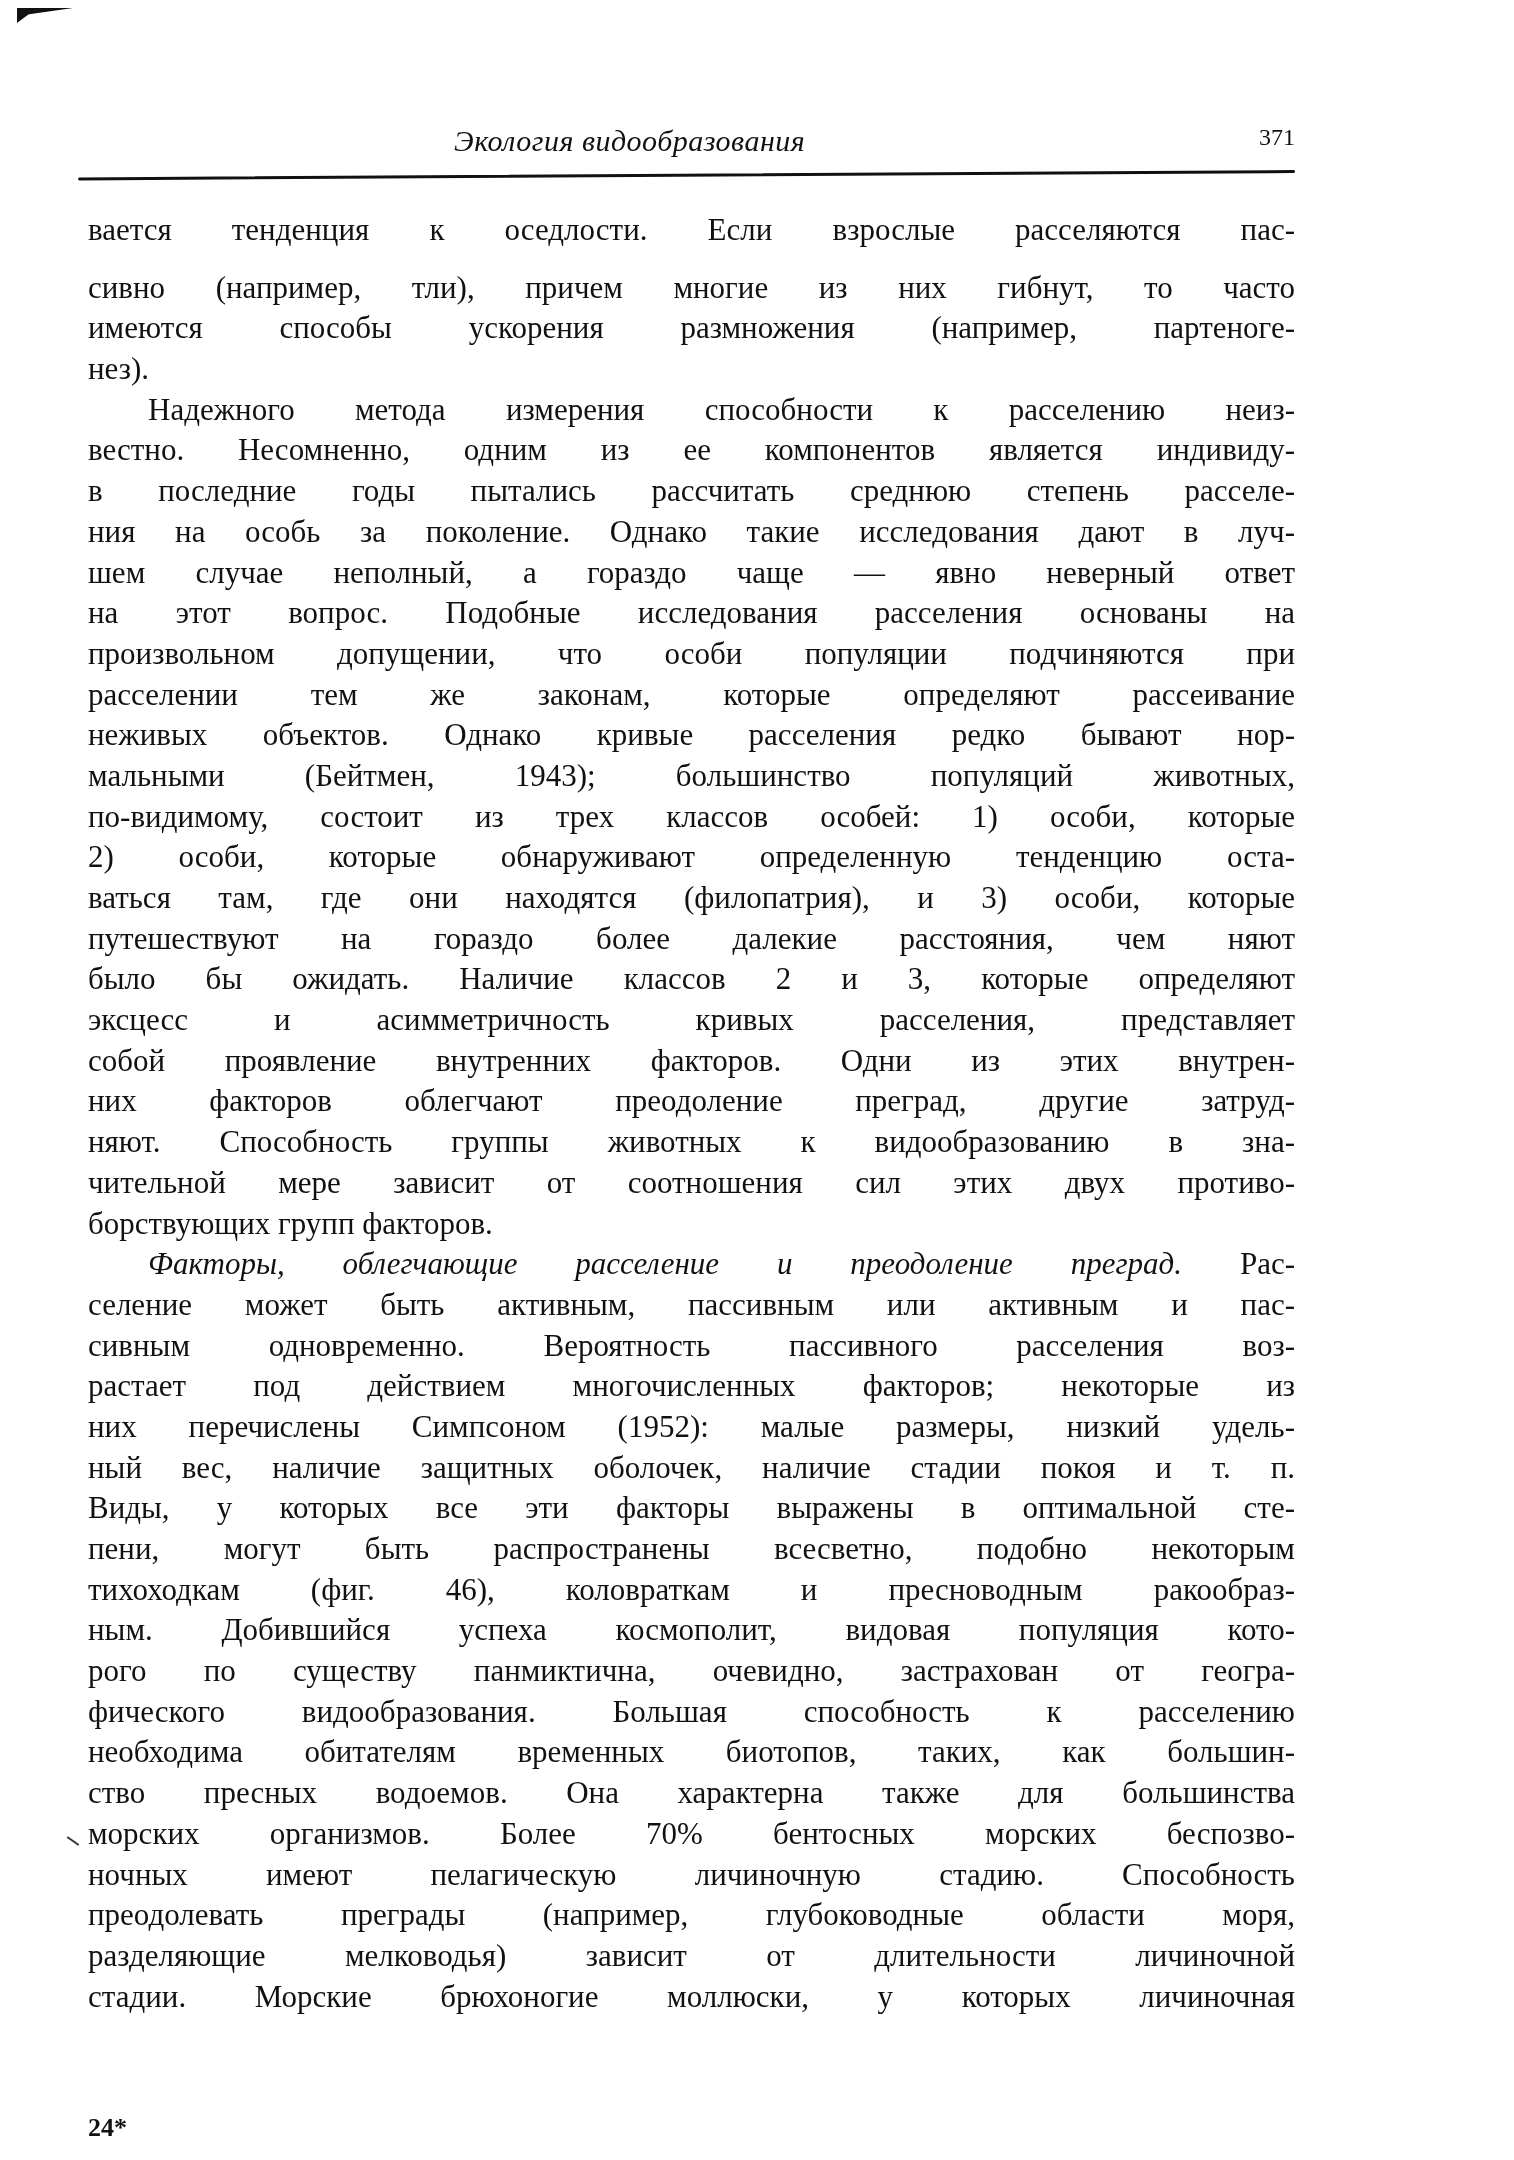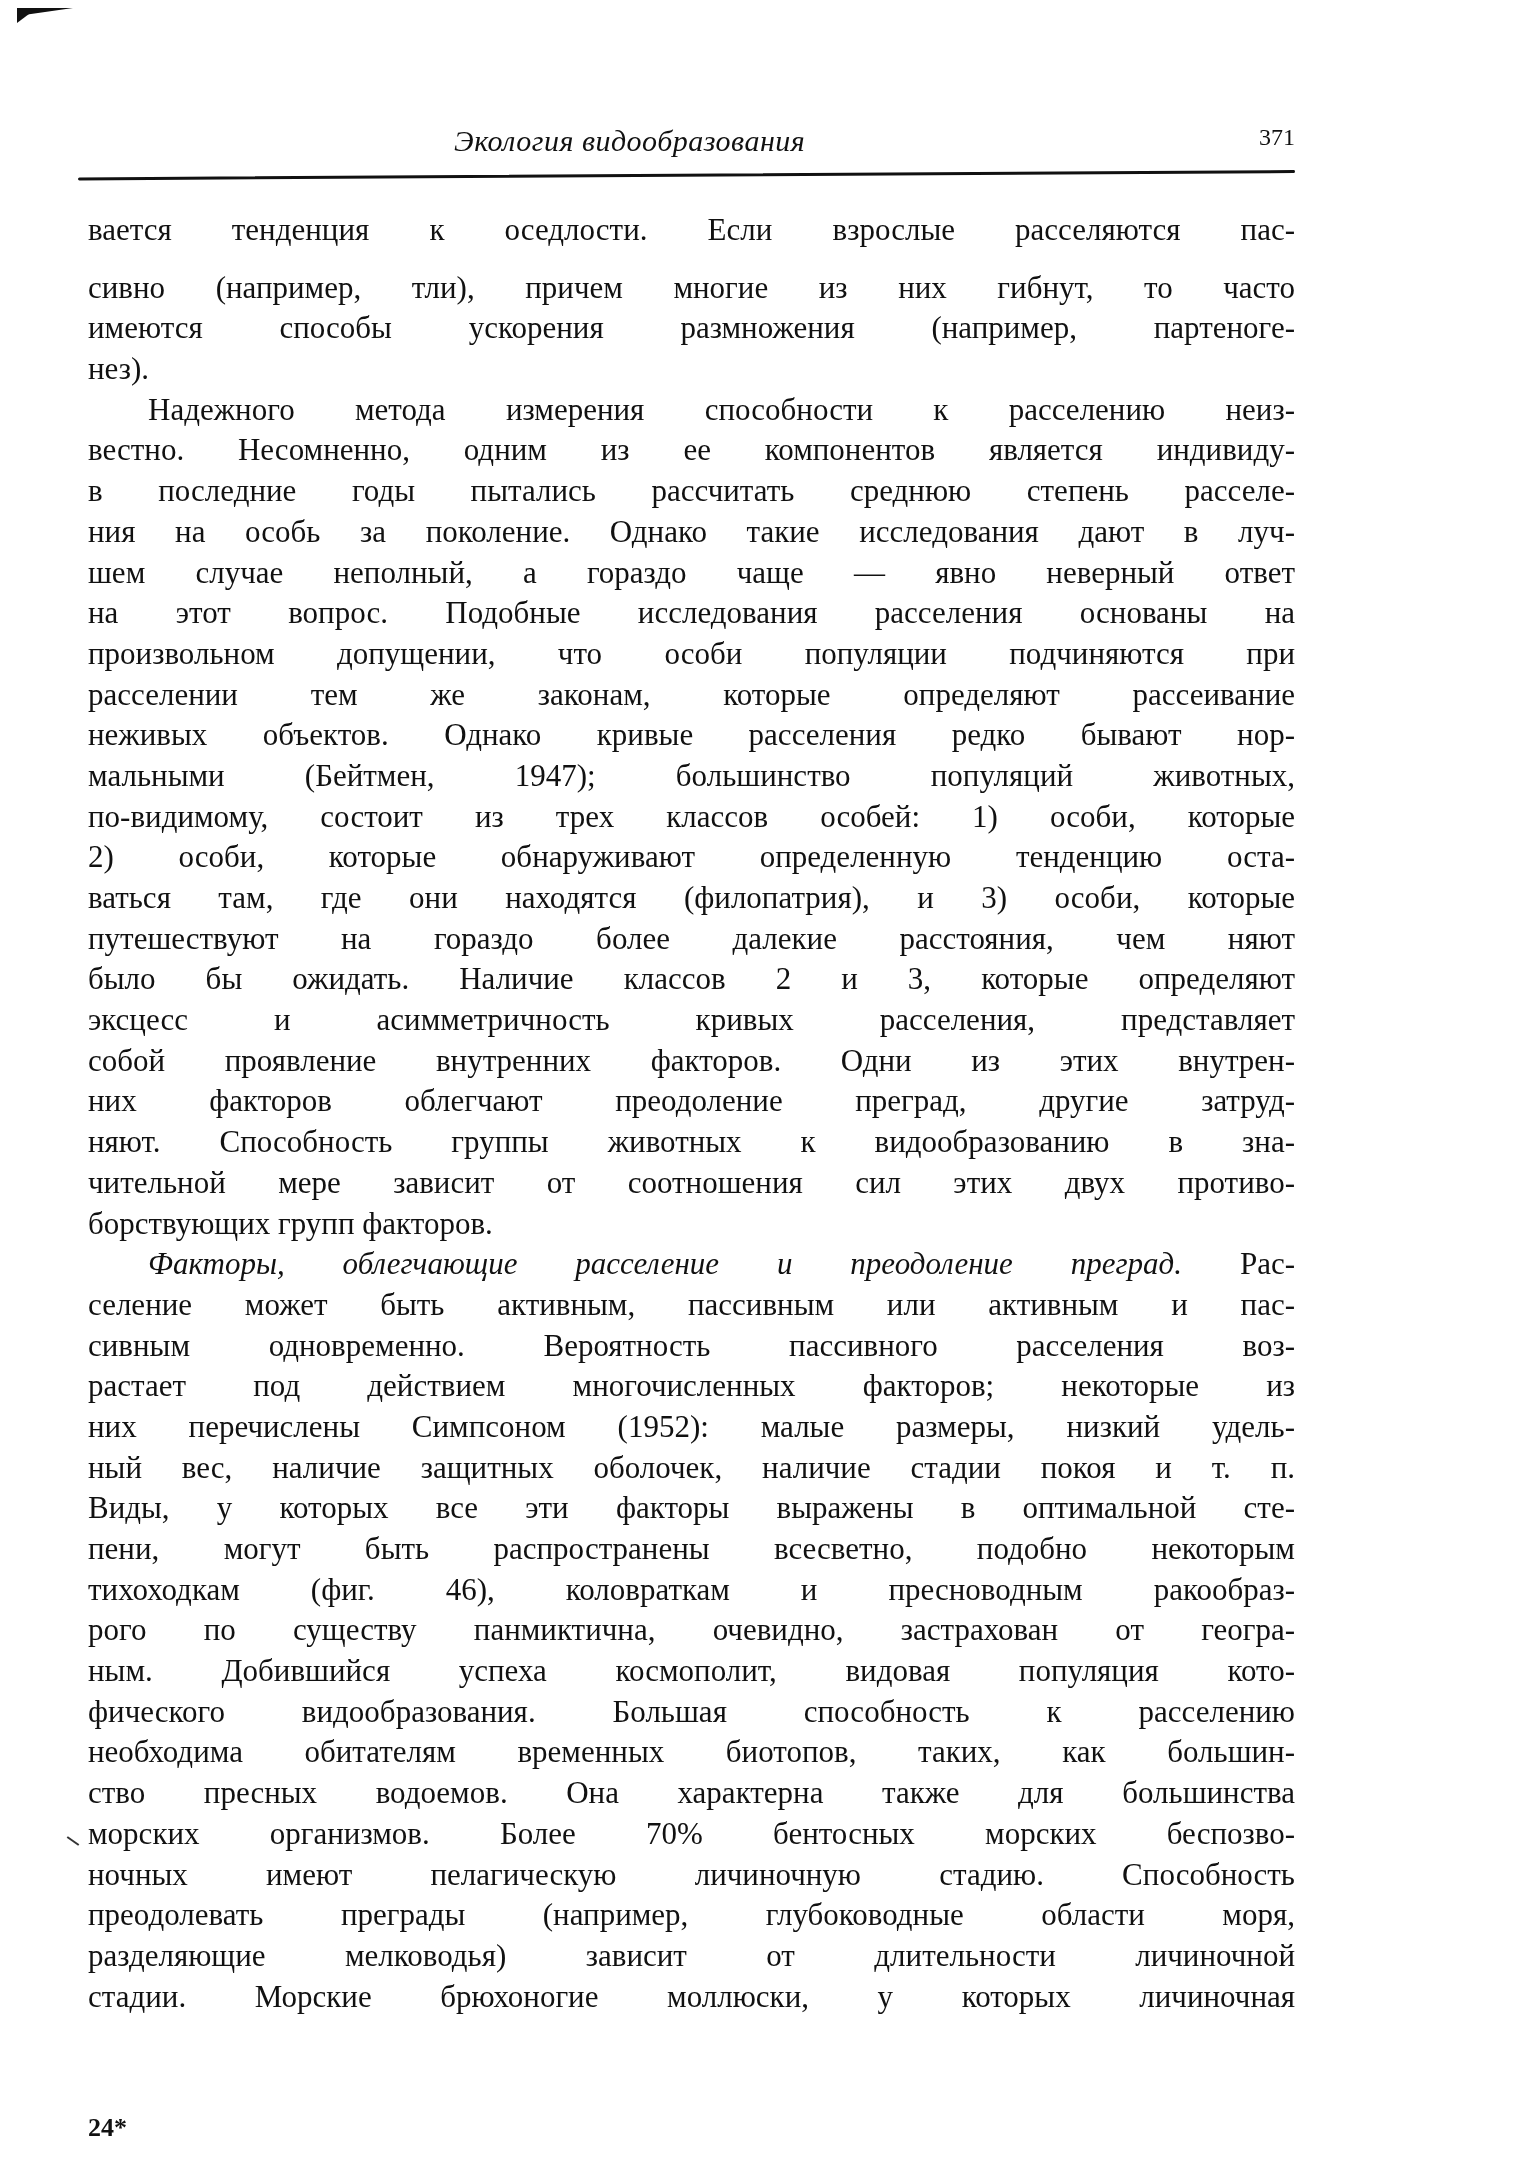--- a/index.html
+++ b/index.html
@@ -67,43 +67,43 @@
     <div class="line last" style="display: block; width: auto;"><span>нез).</span></div>
     <div class="line indent" style="display: block; width: auto;"><span>Надежного метода измерения способности к расселению неиз-</span></div>
     <div class="line" style="display: block; width: auto;"><span>вестно. Несомненно, одним из ее компонентов является индивиду-</span></div>
     <div class="line" style="display: block; width: auto;"><span>в последние годы пытались рассчитать среднюю степень расселе-</span></div>
     <div class="line" style="display: block; width: auto;"><span>ния на особь за поколение. Однако такие исследования дают в луч-</span></div>
     <div class="line" style="display: block; width: auto;"><span>шем случае неполный, а гораздо чаще — явно неверный ответ</span></div>
     <div class="line" style="display: block; width: auto;"><span>на этот вопрос. Подобные исследования расселения основаны на</span></div>
     <div class="line" style="display: block; width: auto;"><span>произвольном допущении, что особи популяции подчиняются при</span></div>
     <div class="line" style="display: block; width: auto;"><span>расселении тем же законам, которые определяют рассеивание</span></div>
     <div class="line" style="display: block; width: auto;"><span>неживых объектов. Однако кривые расселения редко бывают нор-</span></div>
-    <div class="line" style="display: block; width: auto;"><span>мальными (Бейтмен, 1947); большинство популяций животных,</span></div>
+    <div class="line" style="display: block; width: auto;"><span>мальными (Бейтмен, 1943); большинство популяций животных,</span></div>
     <div class="line" style="display: block; width: auto;"><span>по-видимому, состоит из трех классов особей: 1) особи, которые</span></div>
     <div class="line" style="display: block; width: auto;"><span>2) особи, которые обнаруживают определенную тенденцию оста-</span></div>
     <div class="line" style="display: block; width: auto;"><span>ваться там, где они находятся (филопатрия), и 3) особи, которые</span></div>
     <div class="line" style="display: block; width: auto;"><span>путешествуют на гораздо более далекие расстояния, чем няют</span></div>
     <div class="line" style="display: block; width: auto;"><span>было бы ожидать. Наличие классов 2 и 3, которые определяют</span></div>
     <div class="line" style="display: block; width: auto;"><span>эксцесс и асимметричность кривых расселения, представляет</span></div>
     <div class="line" style="display: block; width: auto;"><span>собой проявление внутренних факторов. Одни из этих внутрен-</span></div>
     <div class="line" style="display: block; width: auto;"><span>них факторов облегчают преодоление преград, другие затруд-</span></div>
     <div class="line" style="display: block; width: auto;"><span>няют. Способность группы животных к видообразованию в зна-</span></div>
     <div class="line" style="display: block; width: auto;"><span>чительной мере зависит от соотношения сил этих двух противо-</span></div>
     <div class="line last" style="display: block; width: auto;"><span>борствующих групп факторов.</span></div>
     <div class="line indent" style="display: block; width: auto;"><span class="it">Факторы, облегчающие расселение и преодоление преград.</span><span> Рас-</span></div>
     <div class="line" style="display: block; width: auto;"><span>селение может быть активным, пассивным или активным и пас-</span></div>
     <div class="line" style="display: block; width: auto;"><span>сивным одновременно. Вероятность пассивного расселения воз-</span></div>
     <div class="line" style="display: block; width: auto;"><span>растает под действием многочисленных факторов; некоторые из</span></div>
     <div class="line" style="display: block; width: auto;"><span>них перечислены Симпсоном (1952): малые размеры, низкий удель-</span></div>
     <div class="line" style="display: block; width: auto;"><span>ный вес, наличие защитных оболочек, наличие стадии покоя и т. п.</span></div>
     <div class="line" style="display: block; width: auto;"><span>Виды, у которых все эти факторы выражены в оптимальной сте-</span></div>
     <div class="line" style="display: block; width: auto;"><span>пени, могут быть распространены всесветно, подобно некоторым</span></div>
     <div class="line" style="display: block; width: auto;"><span>тихоходкам (фиг. 46), коловраткам и пресноводным ракообраз-</span></div>
+    <div class="line" style="display: block; width: auto;"><span>ным. Добившийся успеха космополит, видовая популяция кото-</span></div>
     <div class="line" style="display: block; width: auto;"><span>рого по существу панмиктична, очевидно, застрахован от геогра-</span></div>
-    <div class="line" style="display: block; width: auto;"><span>ным. Добившийся успеха космополит, видовая популяция кото-</span></div>
     <div class="line" style="display: block; width: auto;"><span>фического видообразования. Большая способность к расселению</span></div>
     <div class="line" style="display: block; width: auto;"><span>необходима обитателям временных биотопов, таких, как большин-</span></div>
     <div class="line" style="display: block; width: auto;"><span>ство пресных водоемов. Она характерна также для большинства</span></div>
     <div class="line" style="display: block; width: auto;"><span>морских организмов. Более 70% бентосных морских беспозво-</span></div>
     <div class="line" style="display: block; width: auto;"><span>ночных имеют пелагическую личиночную стадию. Способность</span></div>
     <div class="line" style="display: block; width: auto;"><span>преодолевать преграды (например, глубоководные области моря,</span></div>
     <div class="line" style="display: block; width: auto;"><span>разделяющие мелководья) зависит от длительности личиночной</span></div>
     <div class="line" style="display: block; width: auto;"><span>стадии. Морские брюхоногие моллюски, у которых личиночная</span></div>
   </div>
 

